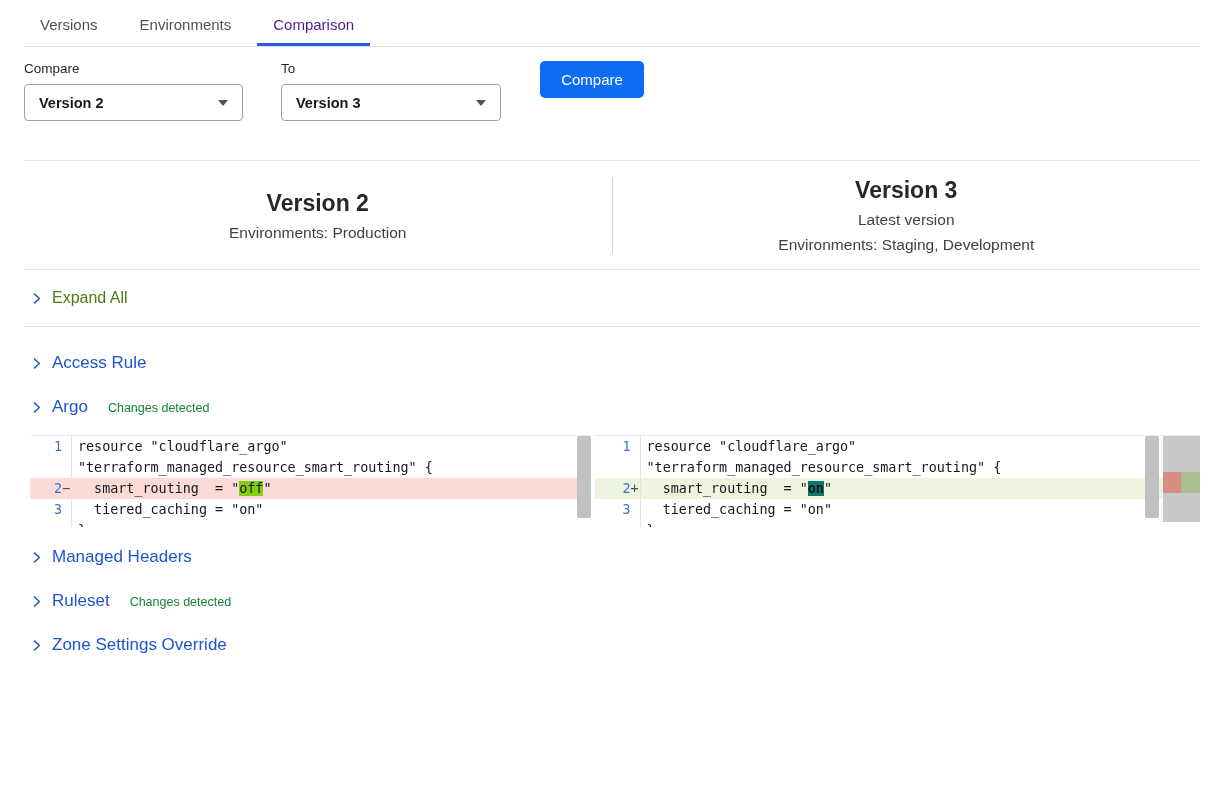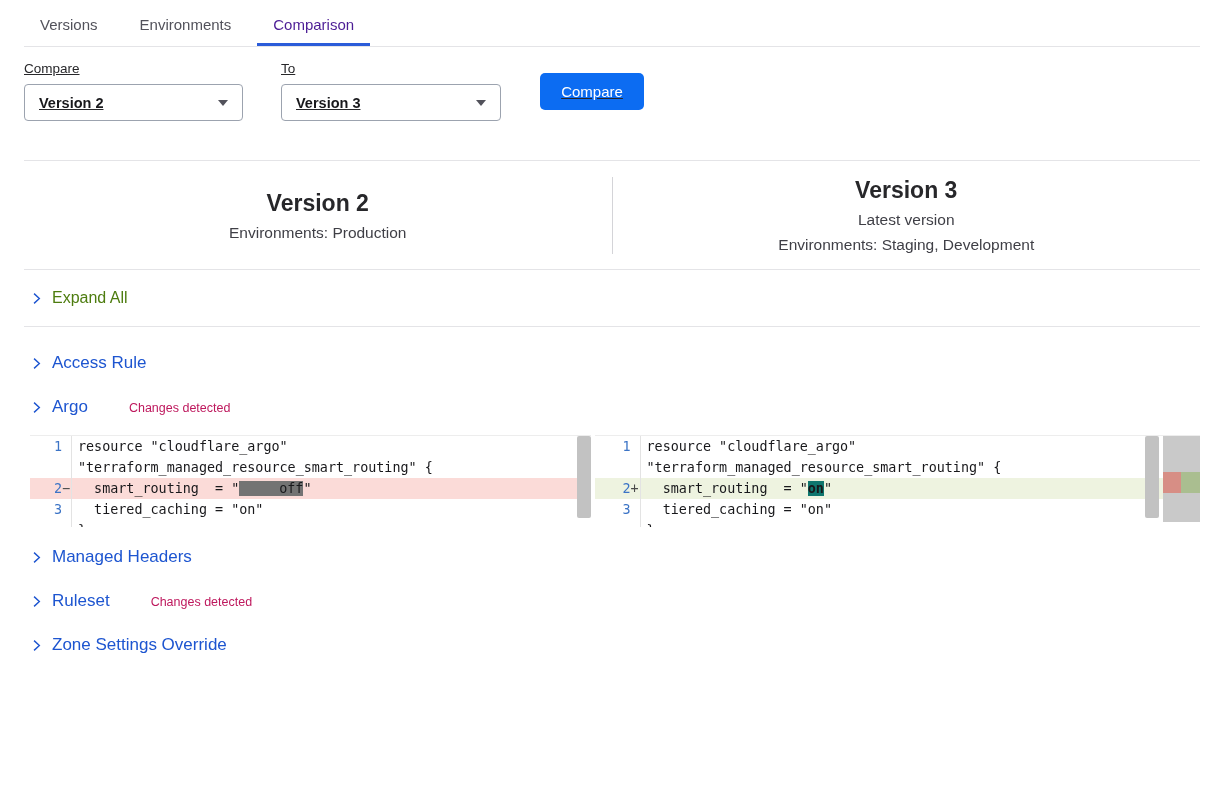--- a/index.html
+++ b/index.html
@@ -8,21 +8,21 @@
     width:1224px; height:788px; background:#ffffff; overflow:hidden;
     font-family:"Liberation Sans", sans-serif; color:#27272a;
   }
 
   
   .tabs { margin:0 24px; display:flex; align-items:center; border-bottom:1px solid #e4e4e7; }
   .tab { padding:16px 16px 13px; margin-right:10px; font-size:15px; color:#52525b; cursor:pointer; }
   .tab.active { color:#4c1d95; font-weight:500; padding-bottom:10px; border-bottom:3px solid #2b5cd9; }
 
   
-  .form-row { margin:14px 24px 0; display:flex; align-items:center;text-decoration:underline; }
+  .form-row { margin:14px 24px 0; display:flex; align-items:flex-start; }
   .field { display:flex; flex-direction:column; }
   .field-label { font-size:13.5px; color:#27272a; margin-bottom:8px; }
   .select {
     height:37px; border:1px solid #9ca3af; border-radius:4px; background:#fff;
     display:flex; align-items:center; justify-content:space-between;
     padding:0 14px; font-size:14.5px; font-weight:bold; color:#18181b; cursor:pointer;
   }
   .select-1 { width:219px; margin-right:38px; }
   .select-2 { width:220px; margin-right:39px; }
   .caret { width:0; height:0; border-left:5px solid transparent; border-right:5px solid transparent; border-top:6px solid #52525b; }
@@ -43,36 +43,36 @@
 
   
   .expand-row { margin:0 24px; padding:19px 6px; display:flex; align-items:center; color:#4d7c0f; font-size:16px; cursor:pointer; }
   .chev { flex:none; display:inline-flex; color:#1d55d0; }
   .expand-row .label { margin-left:9px; }
 
   
   .sections { padding-top:14px; }
   .section { padding:12px 0 12px 30px; display:flex; align-items:center; font-size:17px; color:#1d55d0; cursor:pointer; }
   .section .label { margin-left:9px; }
-  .badge { font-size:12.5px; color:#be185d; margin-left:41px; margin-top:2px; }
+  .badge { font-size:12.5px; color:#15803d; margin-left:20px; margin-top:2px; }
 
   
   .diff { margin:6px 24px 8px 30px; display:flex; }
   .pane { position:relative; height:92px; overflow:hidden; border-top:1px solid #ededed; background:#fff; }
   .pane-left { width:561px; }
   .pane-right { width:606px; margin-left:4px; }
   .drow { display:flex; height:21px; line-height:21px; font-family:"DejaVu Sans Mono", monospace; font-size:13.4px; }
   .gutter { flex:none; display:flex; justify-content:flex-end; border-right:1px solid #e3e3e3; }
   .pane-left  .gutter { width:42px; }
   .pane-right .gutter { width:46px; }
   .num { color:#3c74c6; }
   .sign { width:9px; color:#4a4a4a; text-align:left; }
   .code { flex:1; padding-left:6px; white-space:pre; overflow:hidden; color:#18181b; }
   .drow.removed { background:#fbdbd8; }
-  .drow.removed .word { background:#737373;padding-left:40px; }
+  .drow.removed .word { background:#84cc16; }
   .drow.added { background:#eef3e0; }
   .drow.added .word { background:#0f766e;font-weight:bold; }
   .vscroll { position:absolute; top:0; width:14px; height:82px; background:#c2c2c2; border-radius:2px; }
   .pane-left .vscroll { right:0; }
   .pane-right .vscroll { right:41px; }
   .minimap { position:absolute; right:0; top:0; width:37px; height:86px; background:#c9c9c9; }
   .mm-red { position:absolute; left:0; top:36px; width:18px; height:21px; background:#d78e85; }
   .mm-green { position:absolute; right:0; top:36px; width:19px; height:21px; background:#aabe90; }
 </style>
 </head>

